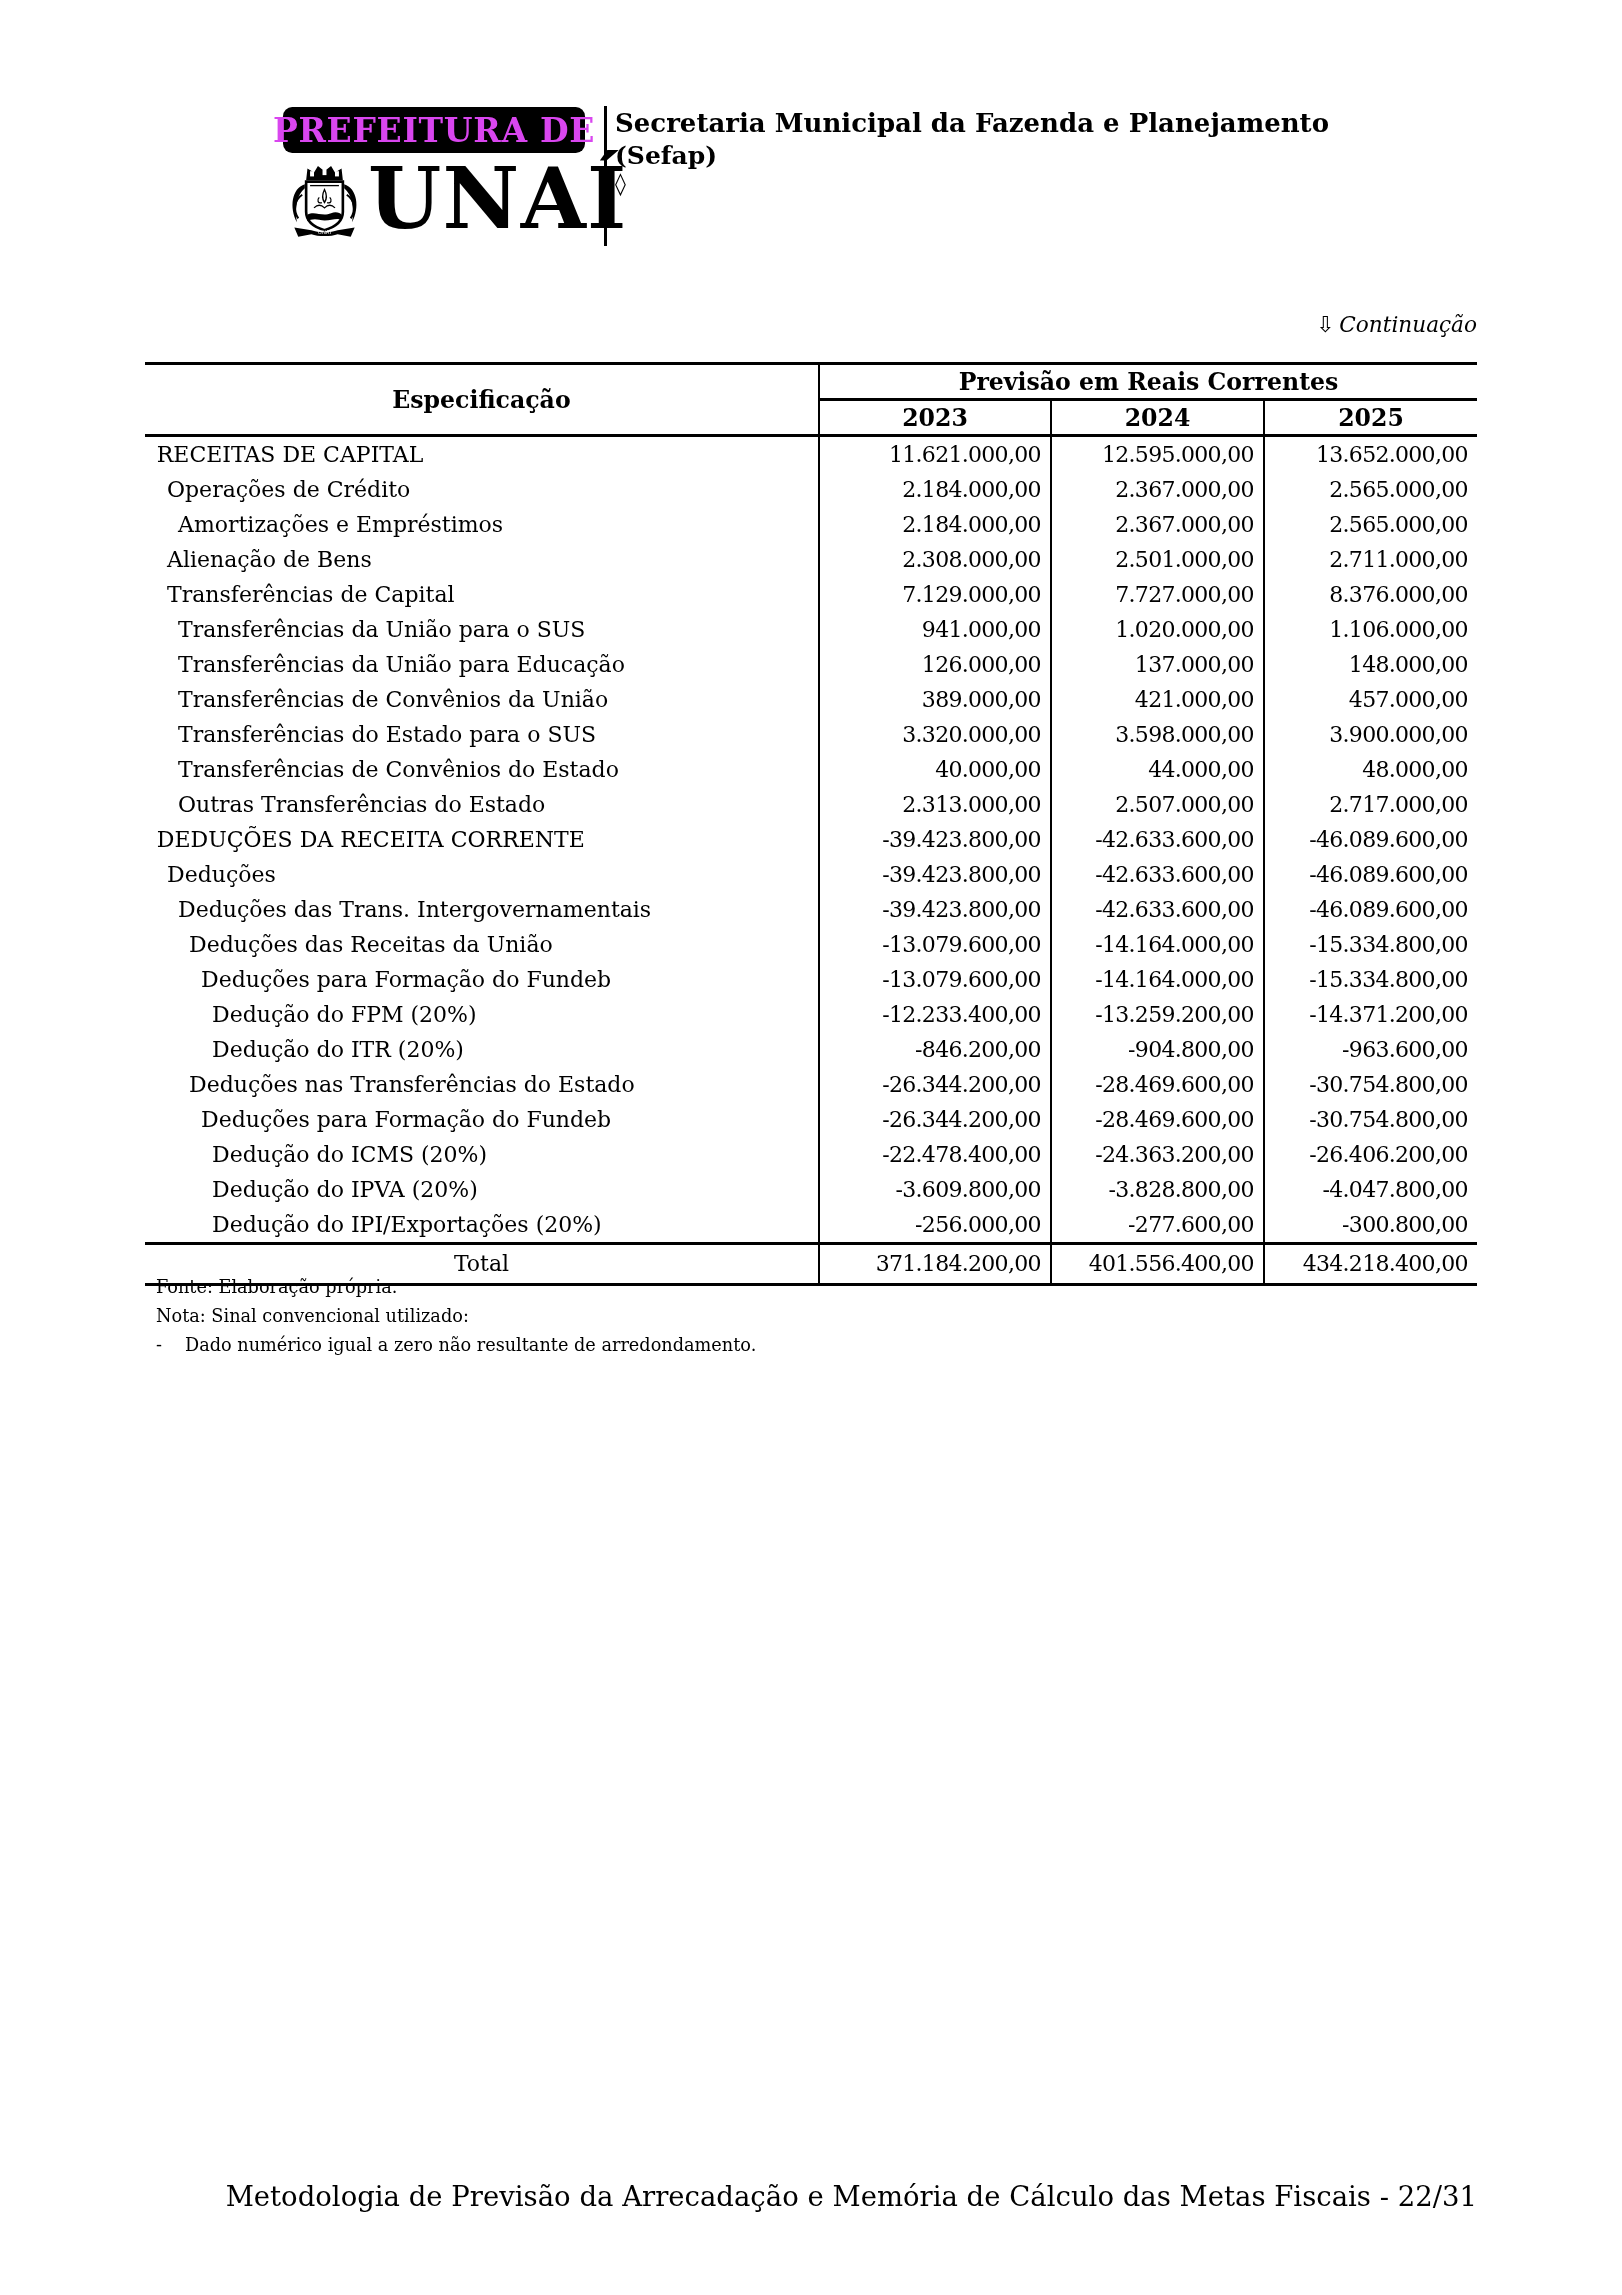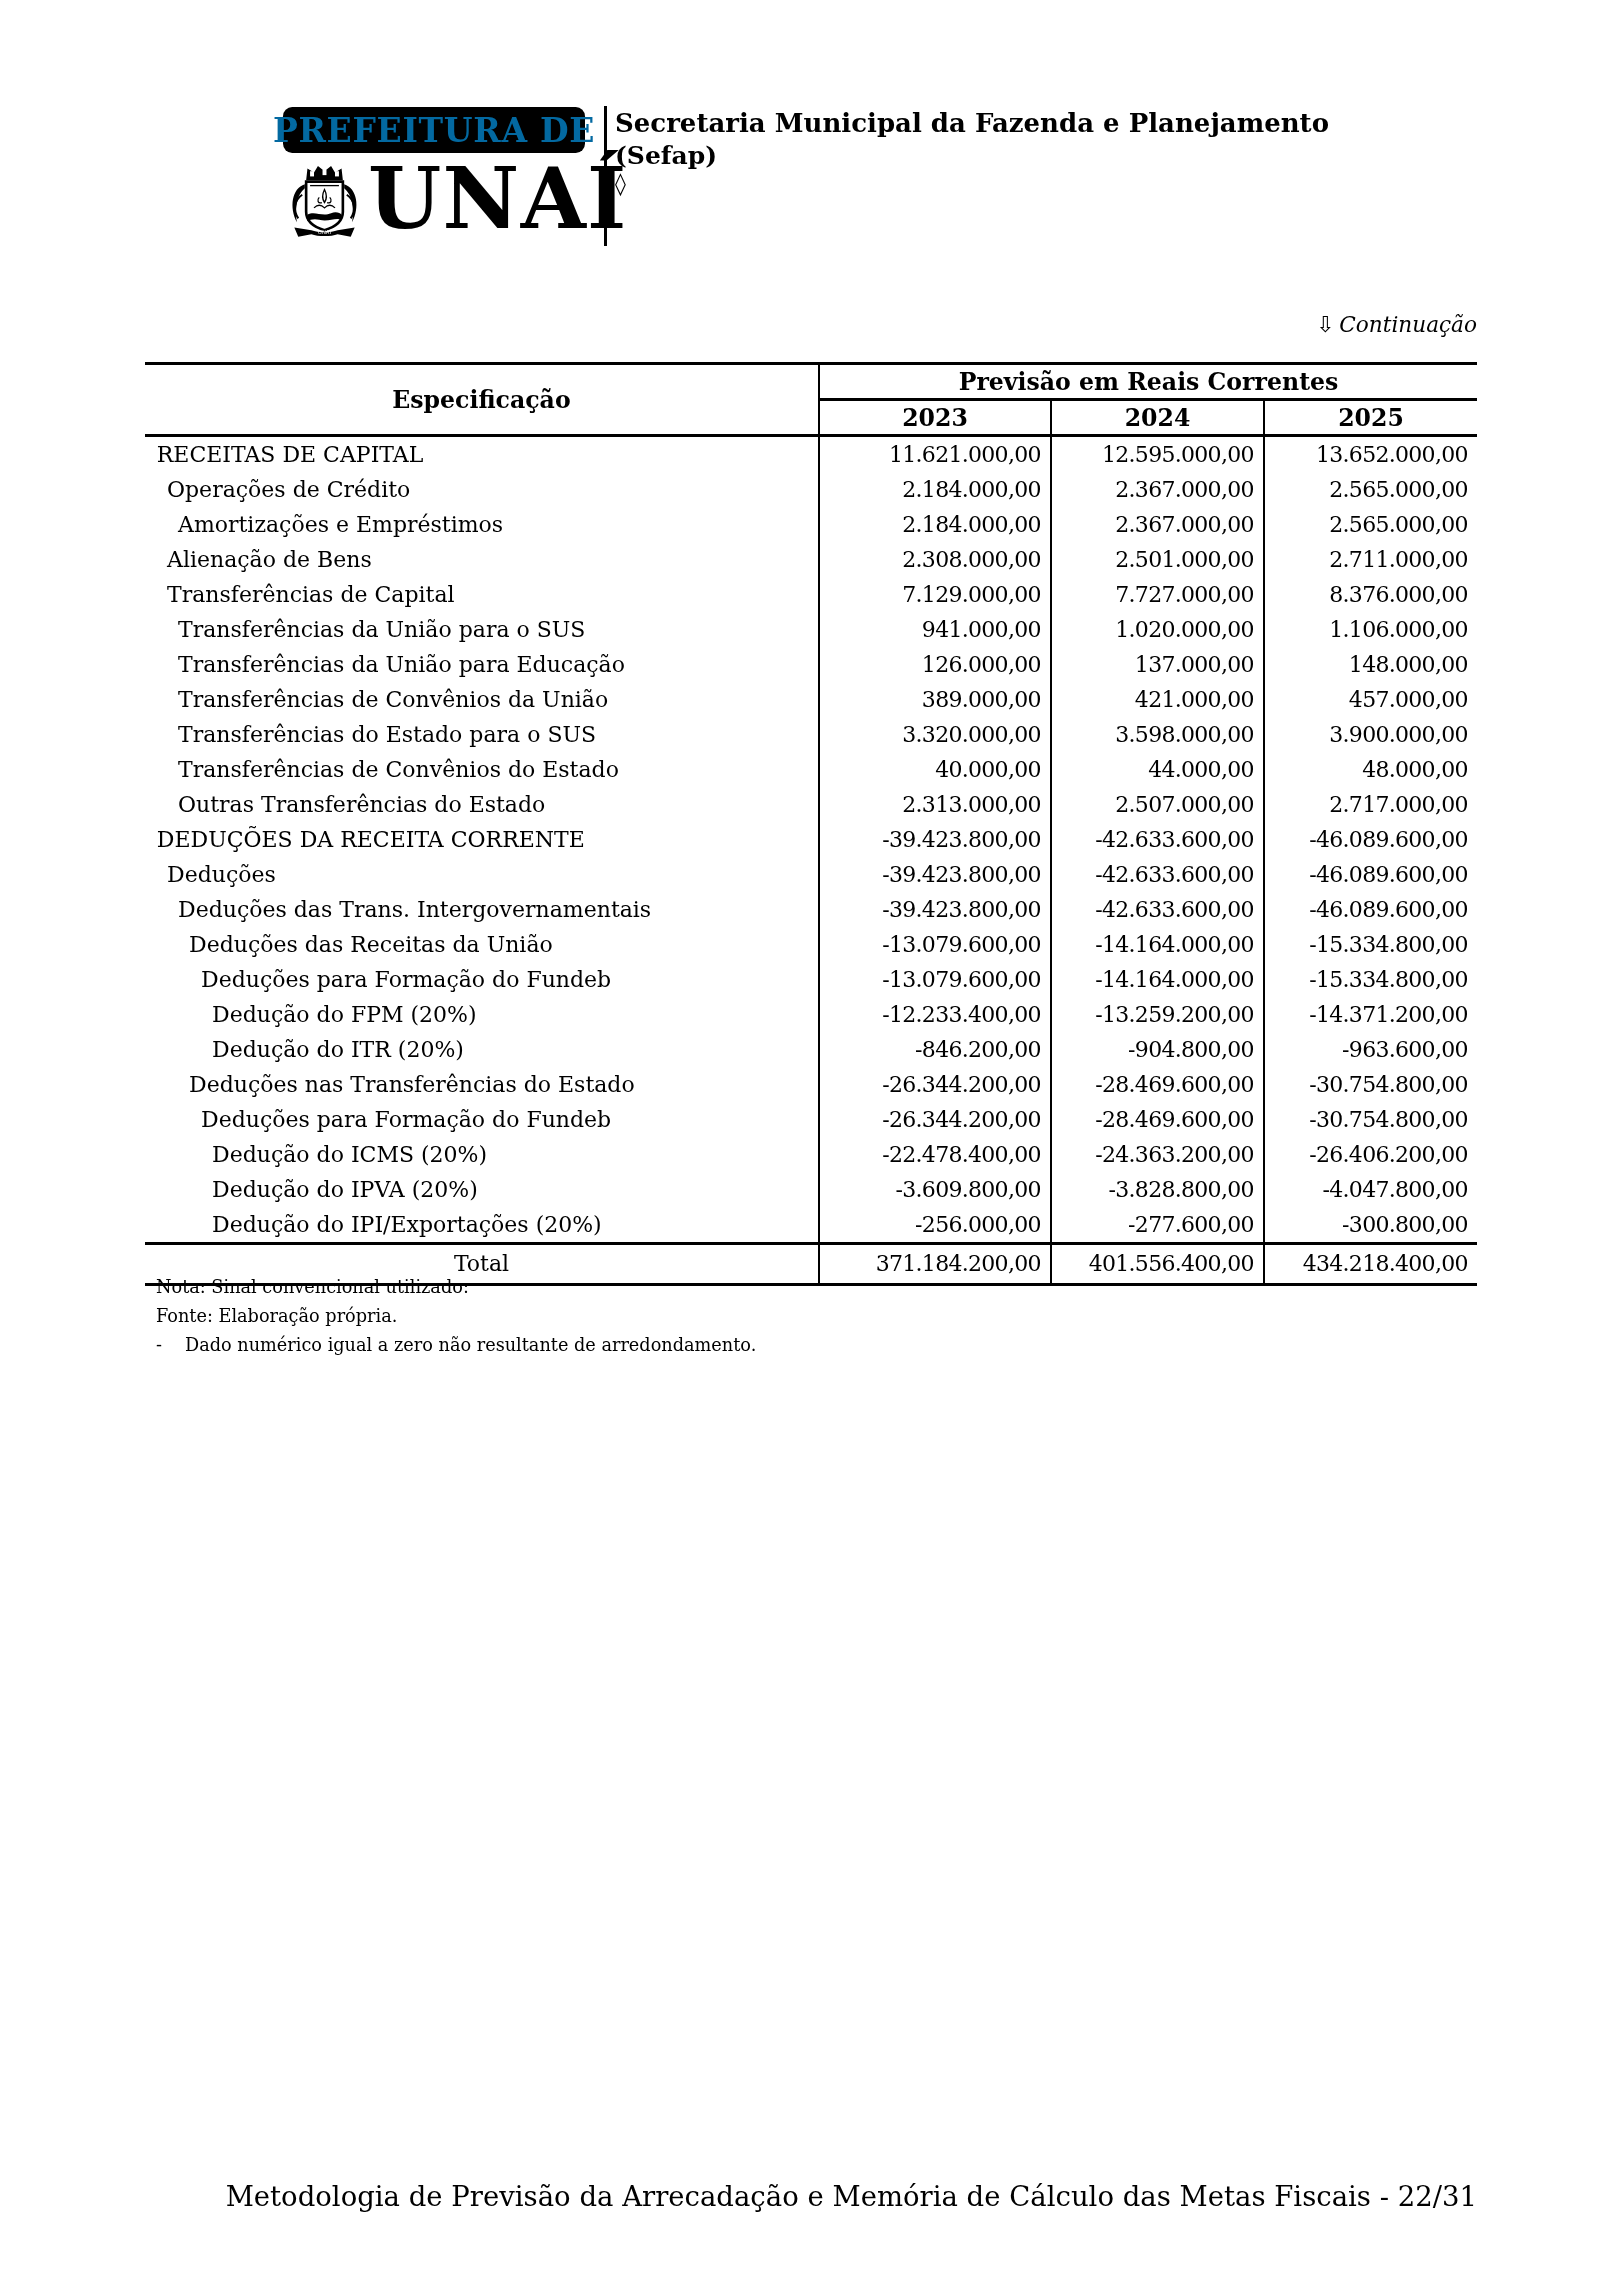--- a/index.html
+++ b/index.html
@@ -23,21 +23,21 @@
       top: 107px;
       width: 302px;
       height: 46px;
       background: #000;
       border-radius: 9.2px;
       display: flex;
       align-items: center;
       justify-content: center;
     }
     .logo-box span {
-      color: #0369a1;
+      color: #d946ef;
       font-family: "DejaVu Serif", serif;
       font-weight: bold;
       font-size: 33px;
       letter-spacing: 0.7px;
       line-height: 1;
       white-space: nowrap;
     }
     .coat-of-arms {
       position: absolute;
       left: 285px;
@@ -428,22 +428,22 @@
           <td class="spec">Total</td>
           <td class="num">371.184.200,00</td>
           <td class="num">401.556.400,00</td>
           <td class="num">434.218.400,00</td>
         </tr>
       </tbody>
   </table>
 </div>
 
 <div class="notes">
+  <div class="note-line">Fonte: Elaboração própria.</div>
   <div class="note-line">Nota: Sinal convencional utilizado:</div>
-  <div class="note-line">Fonte: Elaboração própria.</div>
   <div class="legend-row">
     <span class="legend-symbol">-</span>
     <span class="note-line">Dado numérico igual a zero não resultante de arredondamento.</span>
   </div>
 </div>
 
 <div class="footer">Metodologia de Previsão da Arrecadação e Memória de Cálculo das Metas Fiscais - 22/31</div>
 
 
 </body></html>

